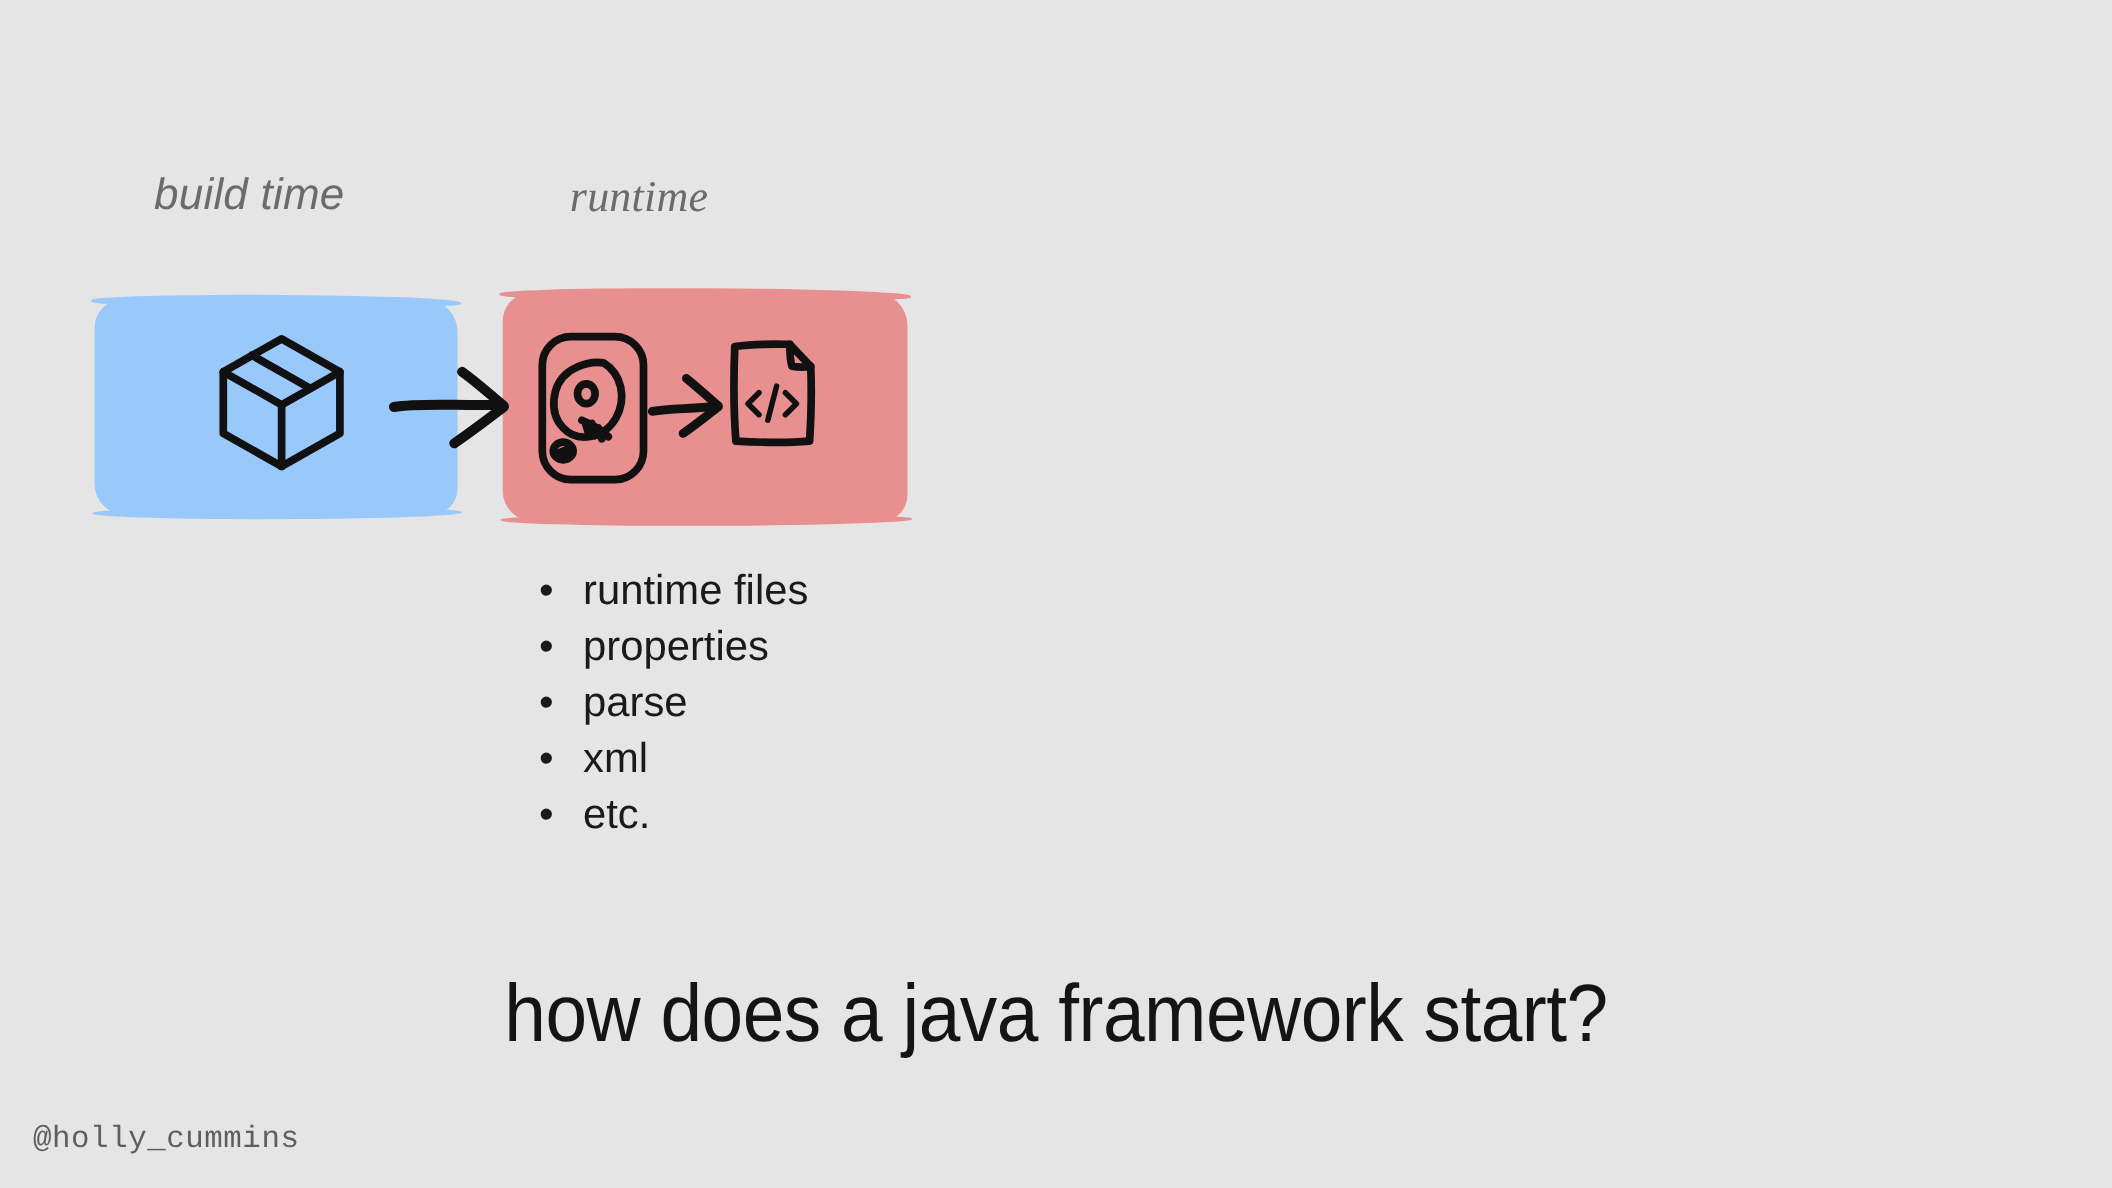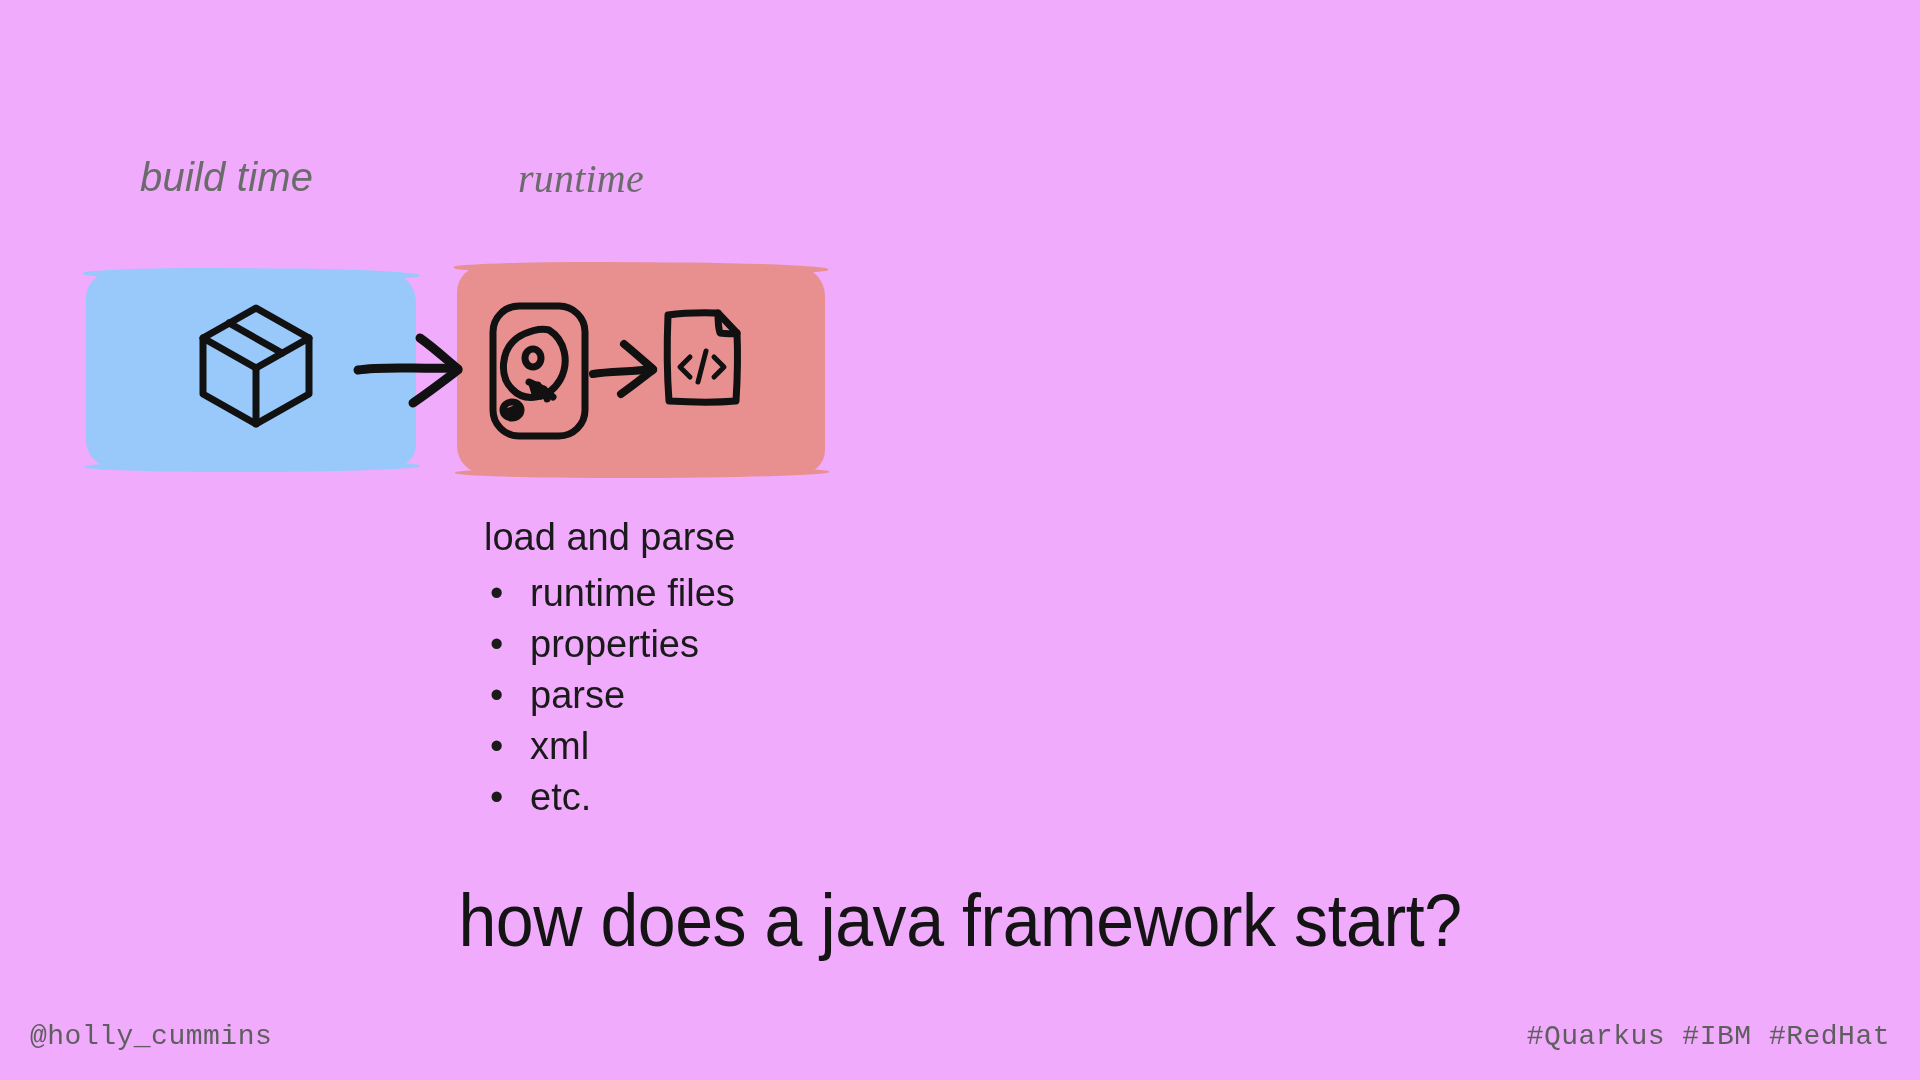--- a/index.html
+++ b/index.html
@@ -12,21 +12,21 @@
     height: 1080px;
     position: relative;
     overflow: hidden;
     font-family: "Liberation Sans", sans-serif;
     -webkit-font-smoothing: antialiased;
   }
 
   .slide {
     position: absolute;
     inset: 0;
-    background: #f0abfc;
+    background: #e5e5e5;
   }
 
   
   .phase-label {
     position: absolute;
     font-style: italic;
     font-size: 40px;
     color: #6b6b6b;
     font-family: "Liberation Sans", sans-serif;
     letter-spacing: 0.2px;
@@ -207,21 +207,20 @@
       <path d="M58 8 C58 18, 59 25, 60 28 C66 29, 72 29, 77 28"></path>
     </g>
     <g fill="none" stroke="#111111" stroke-width="5" stroke-linecap="round" stroke-linejoin="round">
       <path d="M30 52 L20 62 L30 72"></path>
       <path d="M54 52 L64 62 L54 72"></path>
       <path d="M46 46 L38 77"></path>
     </g>
   </svg>
 
   <div id="parse-block">
-    <p id="parse-heading">load and parse</p>
     <ul id="parse-list">
       <li>
         <span class="bullet-dot">•</span>
         <span>runtime files</span>
       </li>
       <li>
         <span class="bullet-dot">•</span>
         <span>properties</span>
       </li>
       <li>
@@ -235,15 +234,14 @@
       <li>
         <span class="bullet-dot">•</span>
         <span>etc.</span>
       </li>
     </ul>
   </div>
 
   <div id="main-title">how does a java framework start?</div>
 
   <div class="footer-text" id="footer-handle">@holly_cummins</div>
-  <div class="footer-text" id="footer-tags">#Quarkus #IBM #RedHat</div>
 
 </div>
 
 </body></html>

